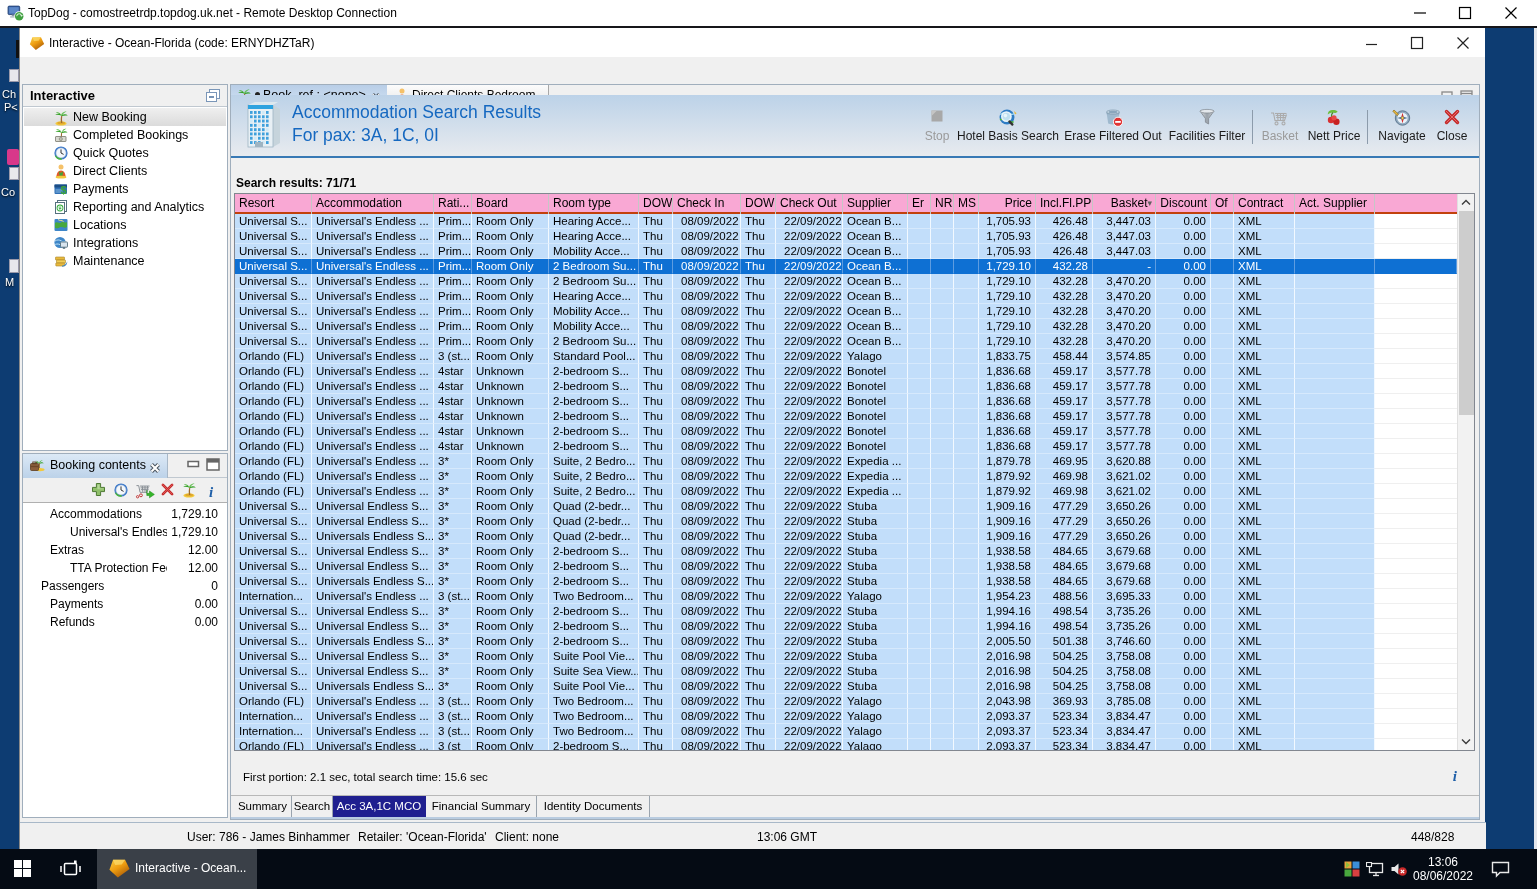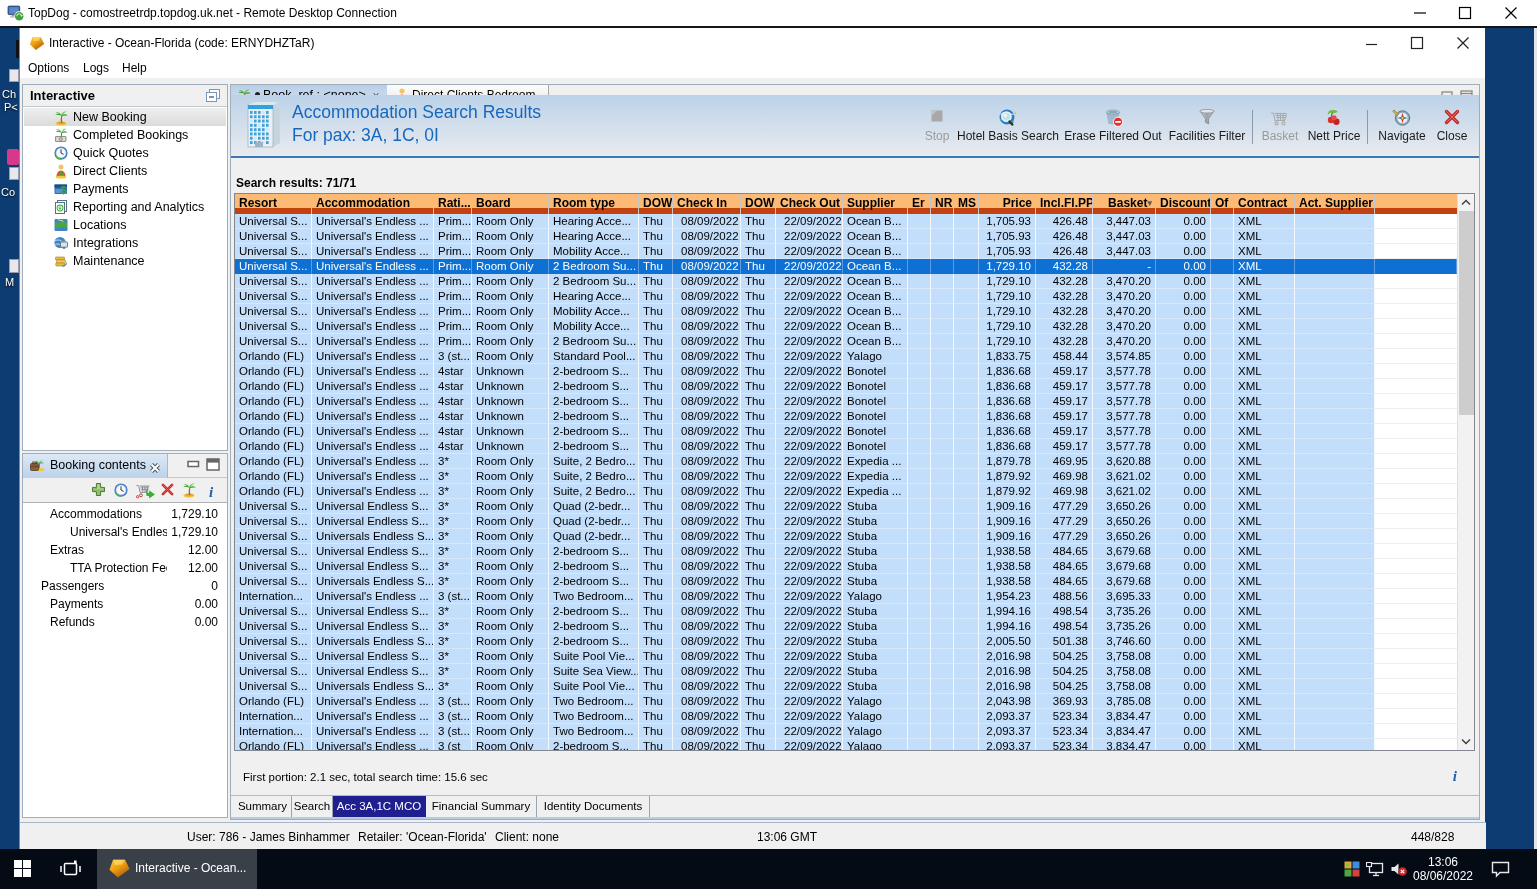--- a/index.html
+++ b/index.html
@@ -52,21 +52,21 @@
 #banner .bld { position:absolute; left:14px; top:6px; }
 .tbbtn { position:absolute; top:13px; width:110px; margin-left:-55px; text-align:center; }
 .tbicon { height:21px; }
 .tblabel { font-size:12px; color:#1a1a1a; }
 .tbbtn.dis .tblabel { color:#9A9A9A; }
 .tbsep { position:absolute; top:15px; width:1px; height:34px; background:#8C9BAB; }
 #srbar { position:absolute; left:0; top:87px; width:1248px; height:22px; background:#F0F0F0; }
 #srbar b { position:absolute; left:5px; top:4px; font-size:12px; }
 
 #tbl { position:absolute; left:3px; top:108px; width:1241px; height:558px; background:#fff; border:1px solid #828790; overflow:hidden; }
-.thead { display:flex; height:20px; background:#fdba74; border-bottom:6px solid #c2410c;font-weight:bold; }
+.thead { display:flex; height:20px; background:#f9a8d4; border-bottom:2px solid #c2410c; }
 .th { height:20px; font-size:12px; color:#000; padding:2px 3px 0 4px; border-right:1px solid #C6C6C6; overflow:hidden; white-space:nowrap; }
 .th.r { text-align:right; }
 .th.last { border-right:none; }
 .sortarr { color:#606060; font-size:9px; vertical-align:1px; }
 .trow { display:flex; height:15px; }
 .td { height:15px; font-size:11.5px; line-height:14px; color:#000; padding:0 4px; overflow:hidden; white-space:nowrap; background:#C2DEFA; border-right:1px solid #F2F9FF; border-bottom:1px solid #D6E9FC; }
 .td.r { text-align:right; }
 .td.d { padding-left:8px; }
 .td.fill { background:#fff; border-right:none; border-bottom:1px solid #EFEFEF; }
 .trow.sel .td { background:#0E70D3; color:#fff; border-right:1px solid #5D9CE0; border-bottom:1px solid #0E70D3; }
@@ -141,25 +141,20 @@
       <span class="ttl">Interactive - Ocean-Florida (code: ERNYDHZTaR)</span>
       <svg class="wbtn" style="left:1341px;top:0;" width="22" height="29">
           <path d="M5 16.5 L16 16.5" stroke="#222" stroke-width="1.2"></path>
         </svg>
       <svg class="wbtn" style="left:1386px;top:0;" width="22" height="29">
           <rect x="5.5" y="9.5" width="11" height="11" fill="none" stroke="#222" stroke-width="1.2"></rect>
         </svg>
       <svg class="wbtn" style="left:1432px;top:0;" width="22" height="29">
           <path d="M5.5 9.5 L16.5 20.5 M16.5 9.5 L5.5 20.5" stroke="#222" stroke-width="1.2"></path>
         </svg>
-    </div>
-    <div id="menubar">
-      <span style="left:8px;">Options</span>
-      <span style="left:63px;">Logs</span>
-      <span style="left:102px;">Help</span>
     </div>
 
     <div id="lp1">
       <div class="hdr">
           <span class="t">Interactive</span>
           <span style="position:absolute;right:6px;top:4px;"><svg width="15" height="14" viewBox="0 0 15 14">
               <rect x="3.5" y="0.5" width="10" height="9" fill="#fff" stroke="#7A96B8" stroke-width="1"></rect>
               <rect x="0.5" y="3.5" width="10" height="9" fill="#fff" stroke="#7A96B8" stroke-width="1"></rect>
               <path d="M3 8 L8 8" stroke="#3C6494" stroke-width="1.4"></path>
             </svg></span>

